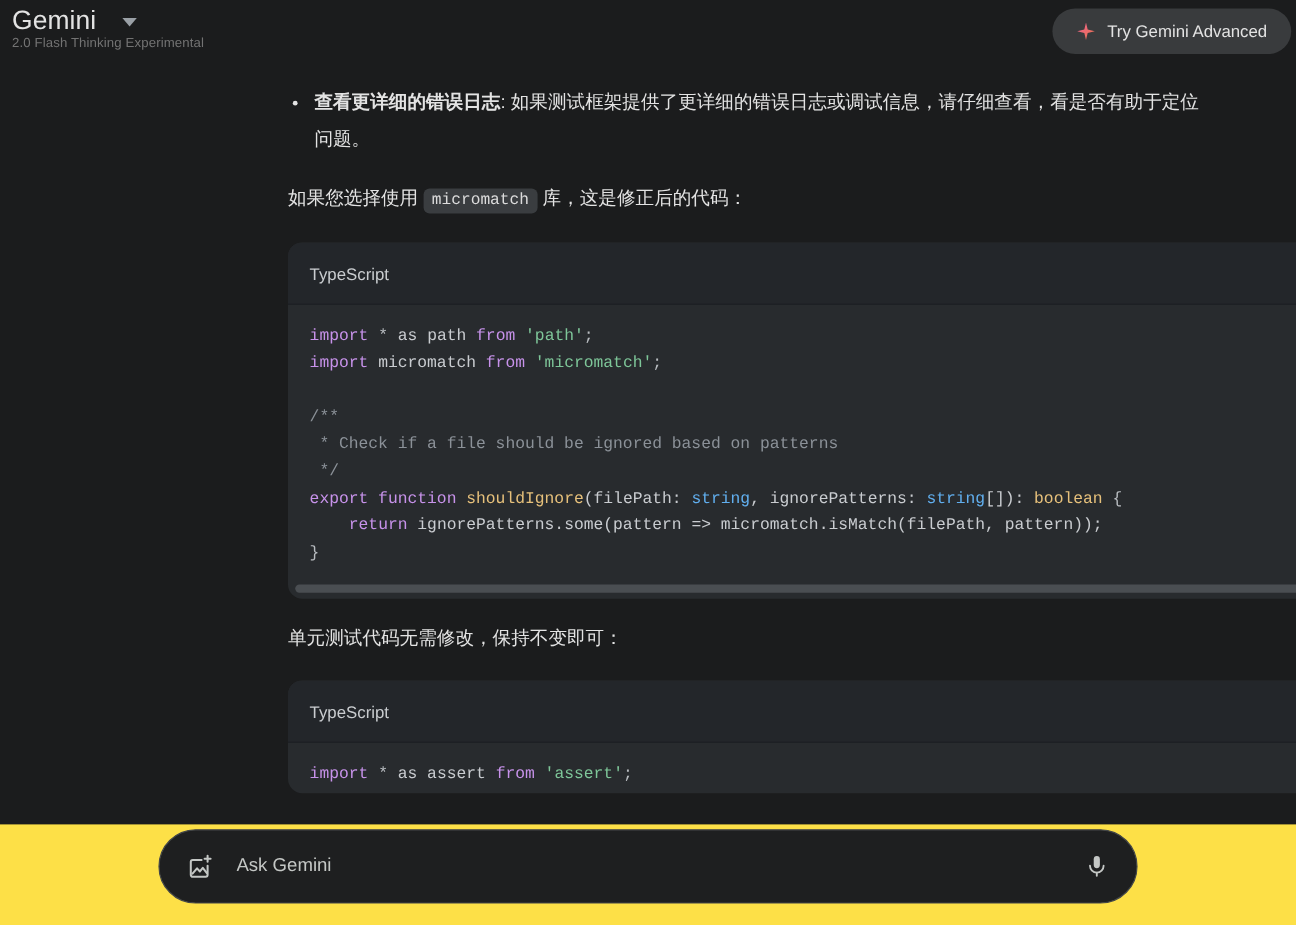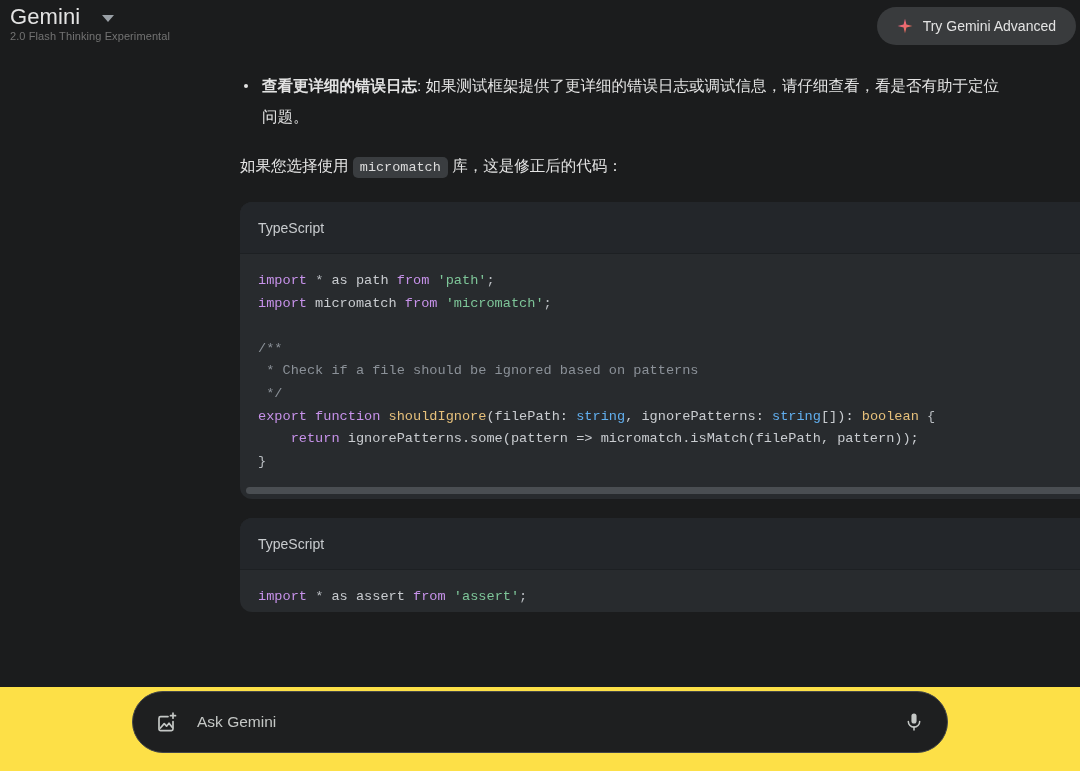--- a/index.html
+++ b/index.html
@@ -291,20 +291,21 @@
 <span class="t-com"> */</span>
 <span class="t-key">export function</span><span class="t-pln"> </span><span class="t-fn">shouldIgnore</span><span class="t-pln">(filePath: </span><span class="t-typ">string</span><span class="t-pln">, ignorePatterns: </span><span class="t-typ">string</span><span class="t-pln">[]): </span><span class="t-fn">boolean</span><span class="t-pun"> {</span>
 <span class="t-pln">    </span><span class="t-key">return</span><span class="t-pln"> ignorePatterns.some(pattern =&gt; micromatch.isMatch(filePath, pattern));</span>
 <span class="t-pun">}</span></pre>
       </div>
       <div class="scroll-track">
         <div class="scroll-thumb"></div>
       </div>
     </div>
 
+    <p class="para">单元测试代码无需修改，保持不变即可：</p>
 
     <div class="codeblock clipped">
       <div class="code-head">
         <span class="code-lang">TypeScript</span>
         <button class="copy-btn">
           <span>
             <svg width="19" height="19" viewBox="0 0 24 24" fill="none" stroke="#c9cccf" stroke-width="1.7" stroke-linecap="round" stroke-linejoin="round" aria-hidden="true">
               <rect x="9" y="9" width="11" height="12" rx="2"></rect>
               <path d="M5 15 A2 2 0 0 1 3 13 V5 A2 2 0 0 1 5 3 H13 A2 2 0 0 1 15 5"></path>
             </svg>

